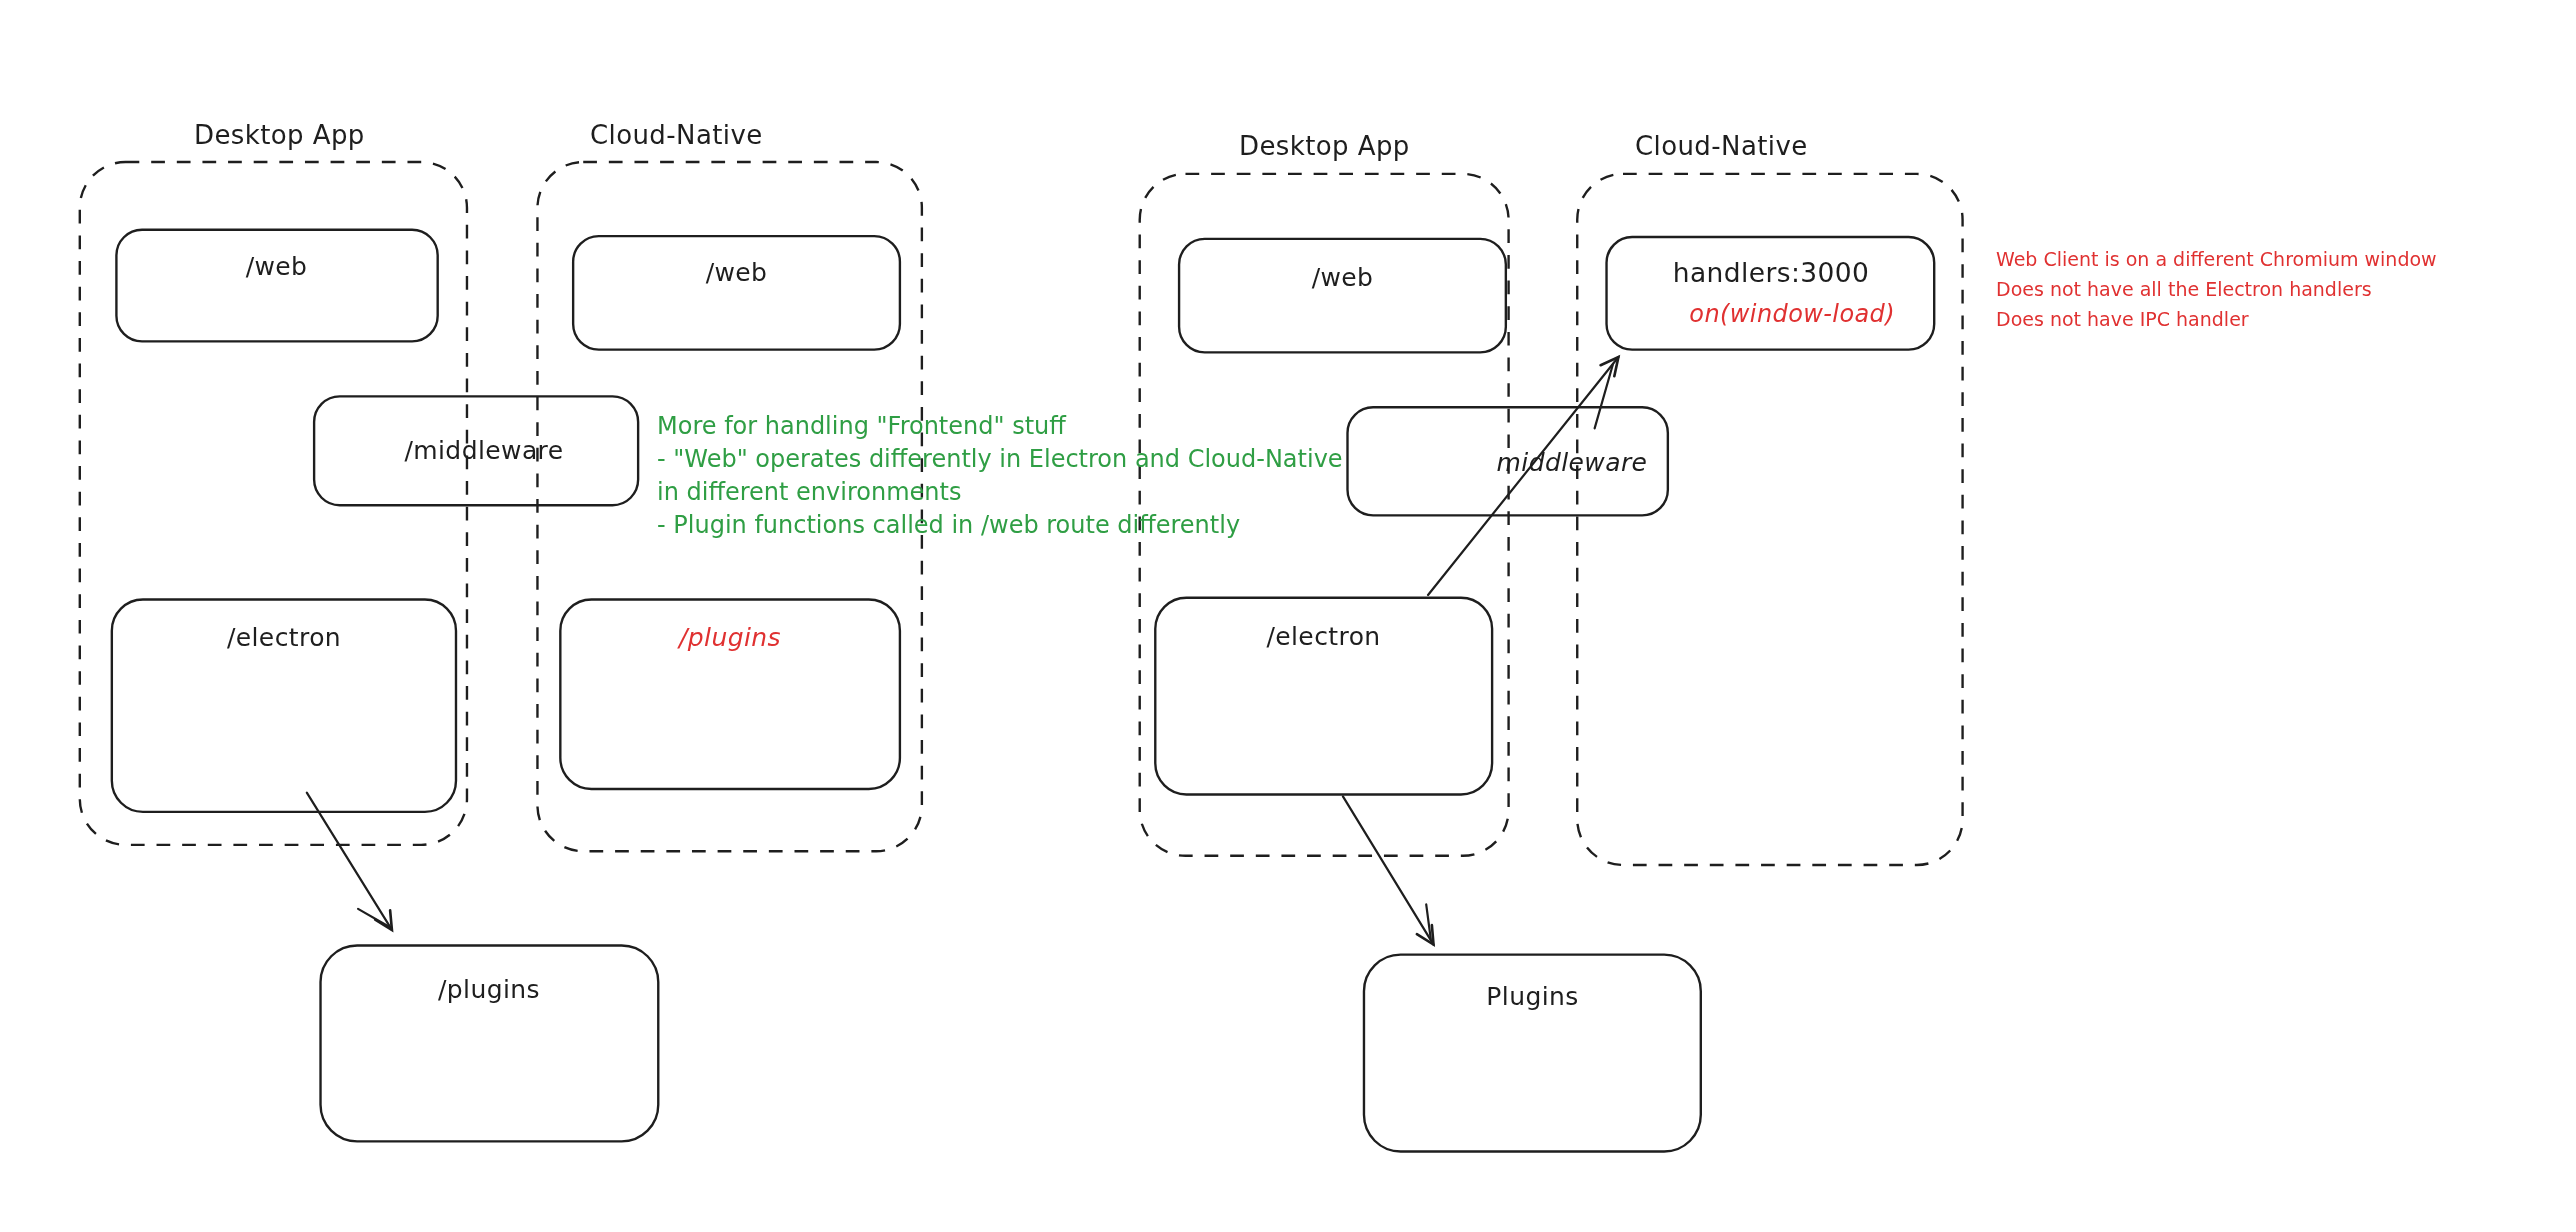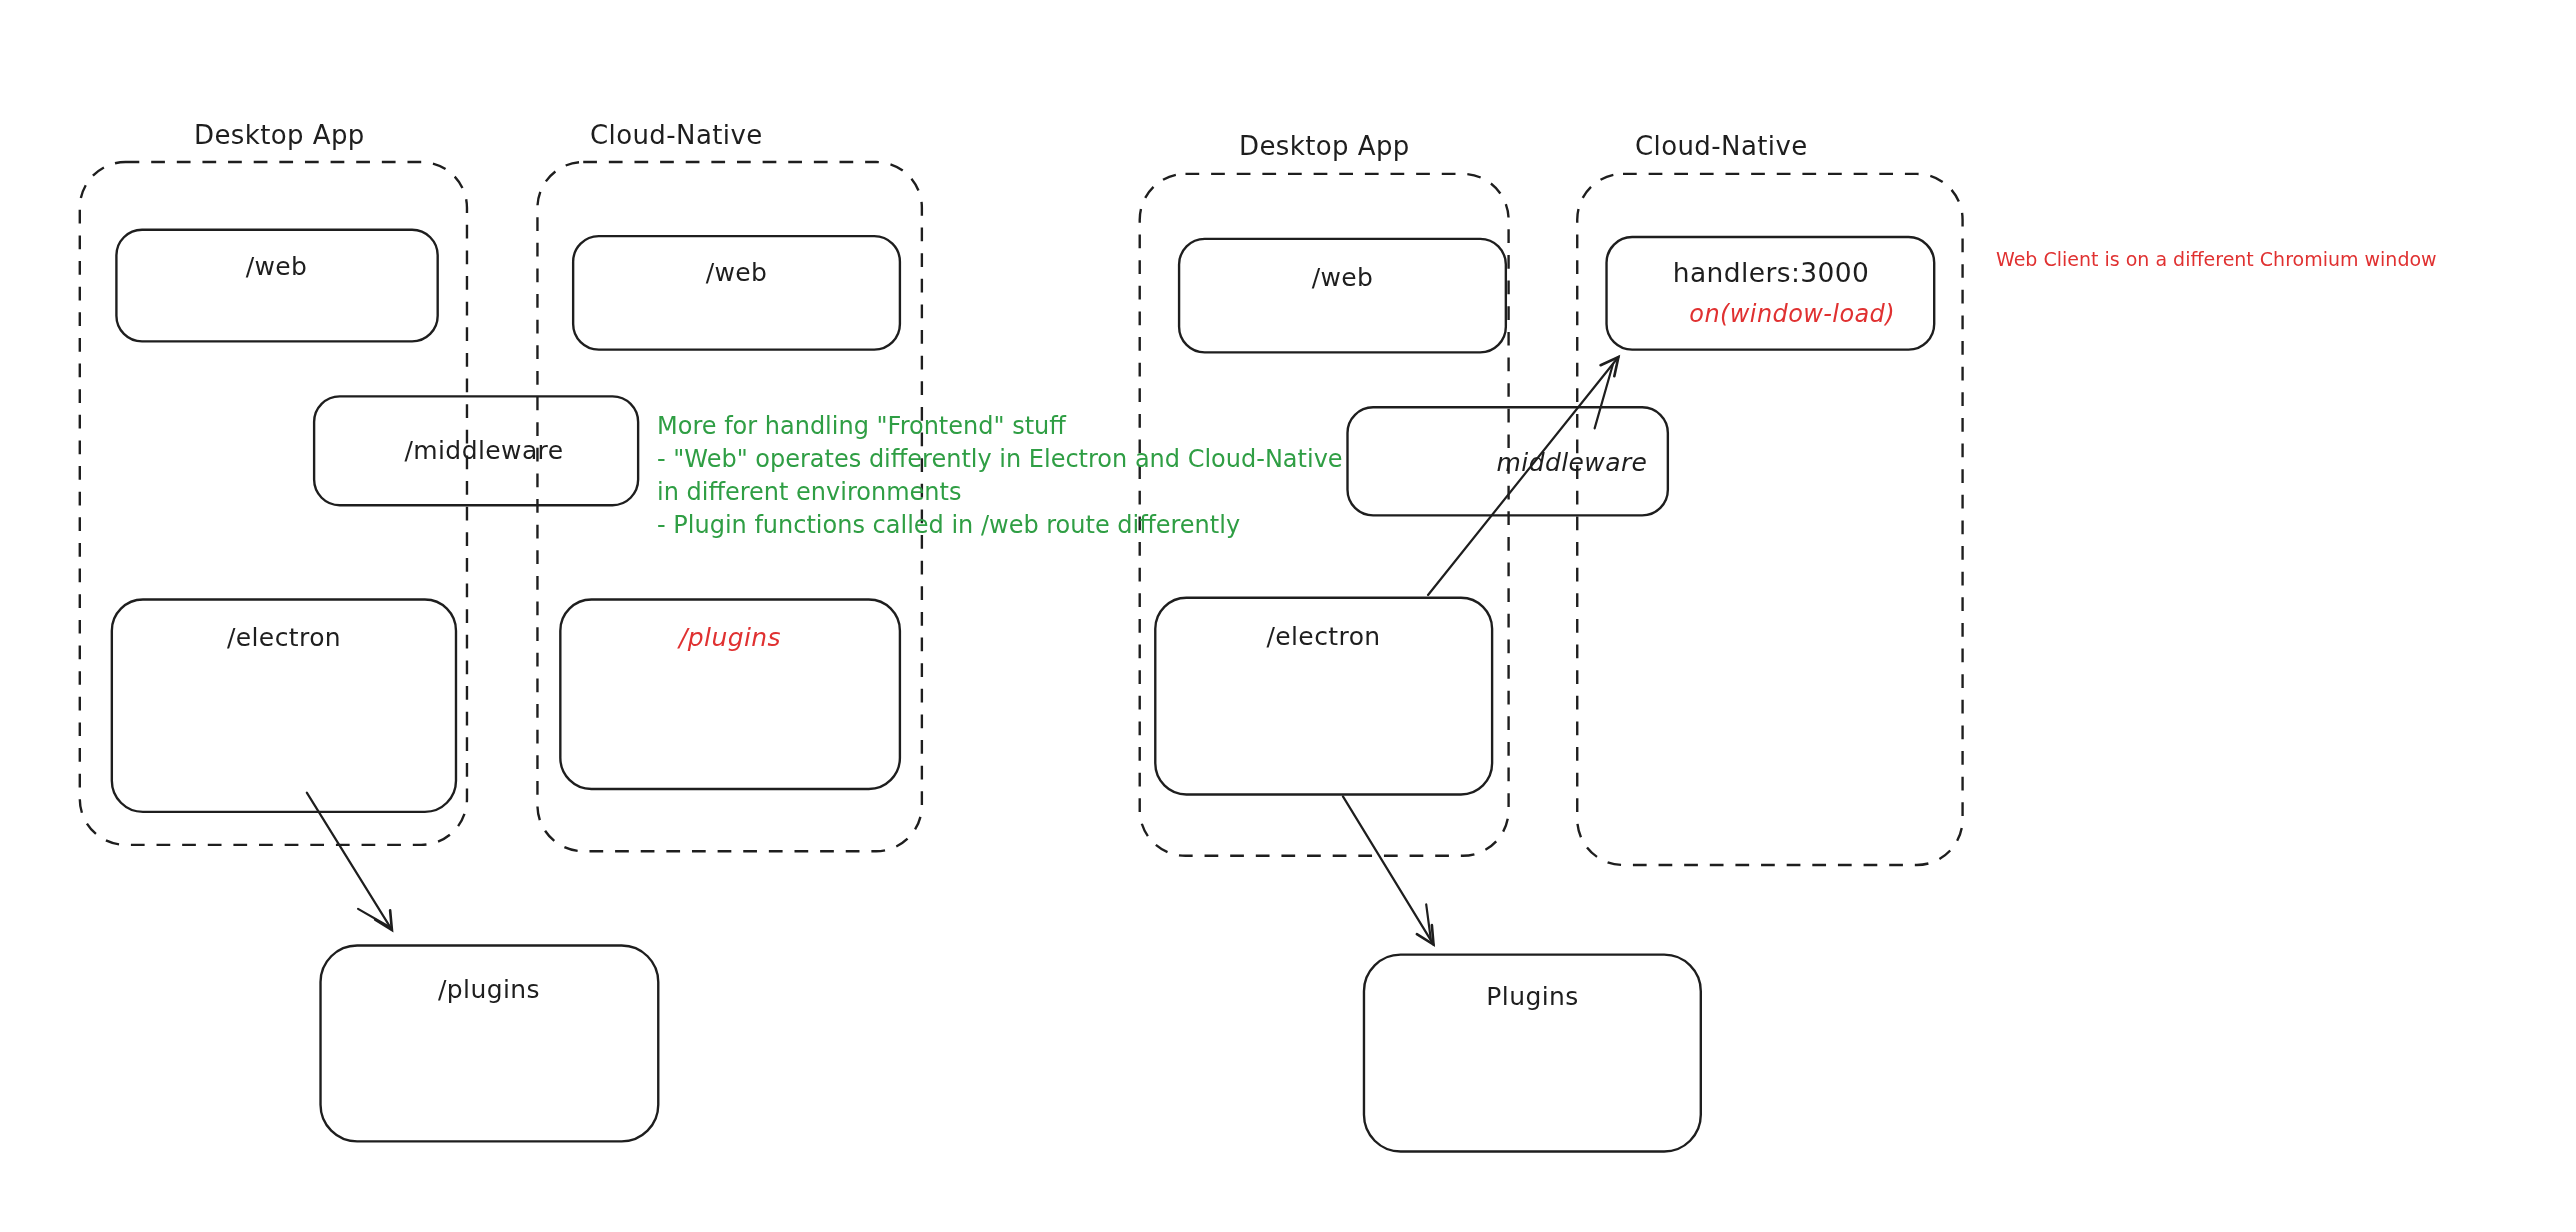--- a/index.html
+++ b/index.html
@@ -97,16 +97,18 @@
 
   <div class="lbl" style="left:1179px; top:263px; width:327px;">/web</div>
   <div class="lbl localhost-main" style="left:1607px; top:257px; width:328px;">handlers:3000</div>
   <div class="lbl localhost-event red" style="left:1607px; top:300px; width:328px;">on(window-load)</div>
   <div class="lbl" style="left:1412px; top:448px; width:320px;font-style:italic;">middleware</div>
   <div class="lbl" style="left:1155px; top:622px; width:337px;">/electron</div>
   <div class="lbl" style="left:1364px; top:982px; width:337px;">Plugins</div>
 
   <div class="note red-note" style="left:1996px; top:244px;">
     <div class="line">Web Client is on a different Chromium window</div>
+    <div class="line">Does not have all the Electron handlers</div>
+    <div class="line">Does not have IPC handler</div>
   </div>
 
 </div>
 
 
 </body></html>

